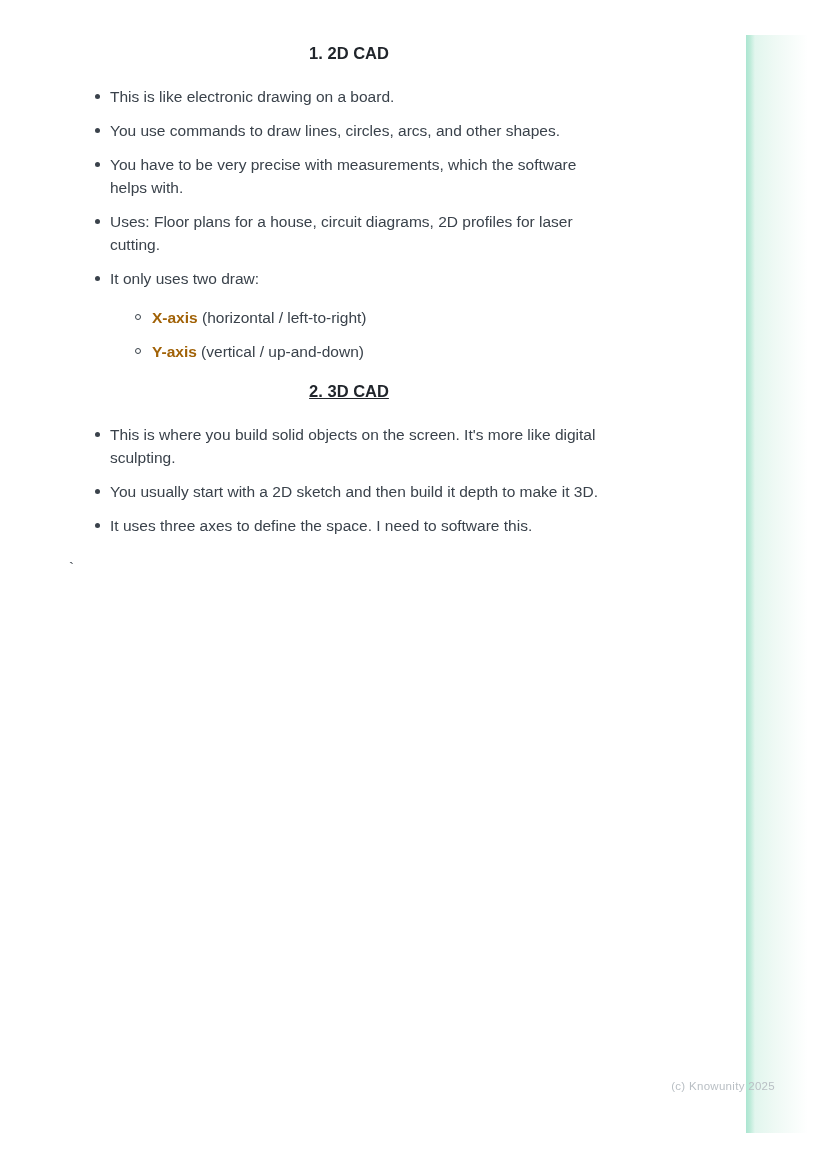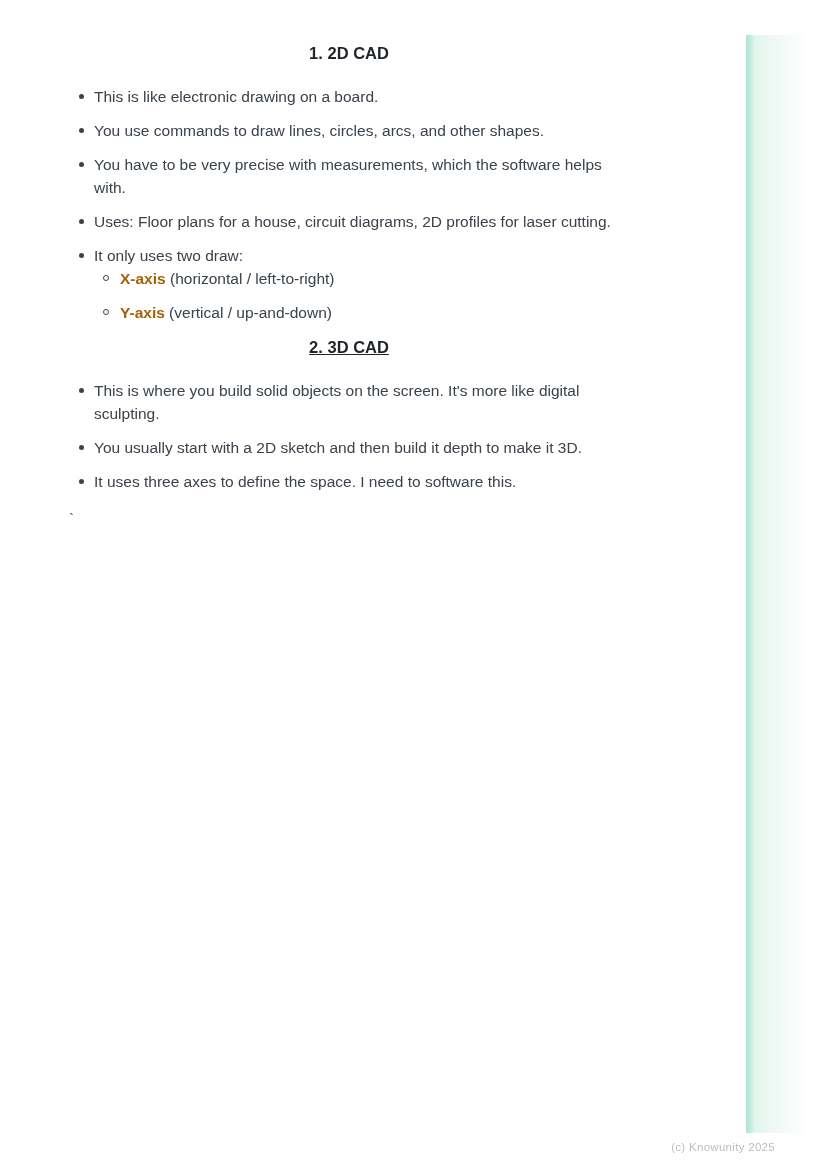--- a/index.html
+++ b/index.html
@@ -49,21 +49,21 @@
     color: #20252b;
     text-align: center;
   }
   .section + .section .section-heading {
     margin-top: 11px;
     text-decoration: underline;
   }
 
   ul.bullets, ul.sub-bullets {
     list-style: none;
-    margin: 0;
+    margin: 16px;
     padding: 0;
   }
   ul.bullets > li {
     position: relative;
     padding-left: 25px;
     max-width: 530px;
     font-size: 15.5px;
     line-height: 23px;
     margin-bottom: 11px;
   }
@@ -106,21 +106,21 @@
   .stray {
     margin: 0;
     padding-top: 3px;
     font-size: 15.5px;
     line-height: 23px;
     color: #3a424b;
   }
 
   .footer {
     position: absolute;
-    top: 1140px;
+    top: 1079px;
     right: 53px;
     font-size: 11.5px;
     line-height: 14px;
     letter-spacing: 0.3px;
     color: #b9bfc4;
     z-index: 3;
   }
 </style>
 </head>
 <body>

